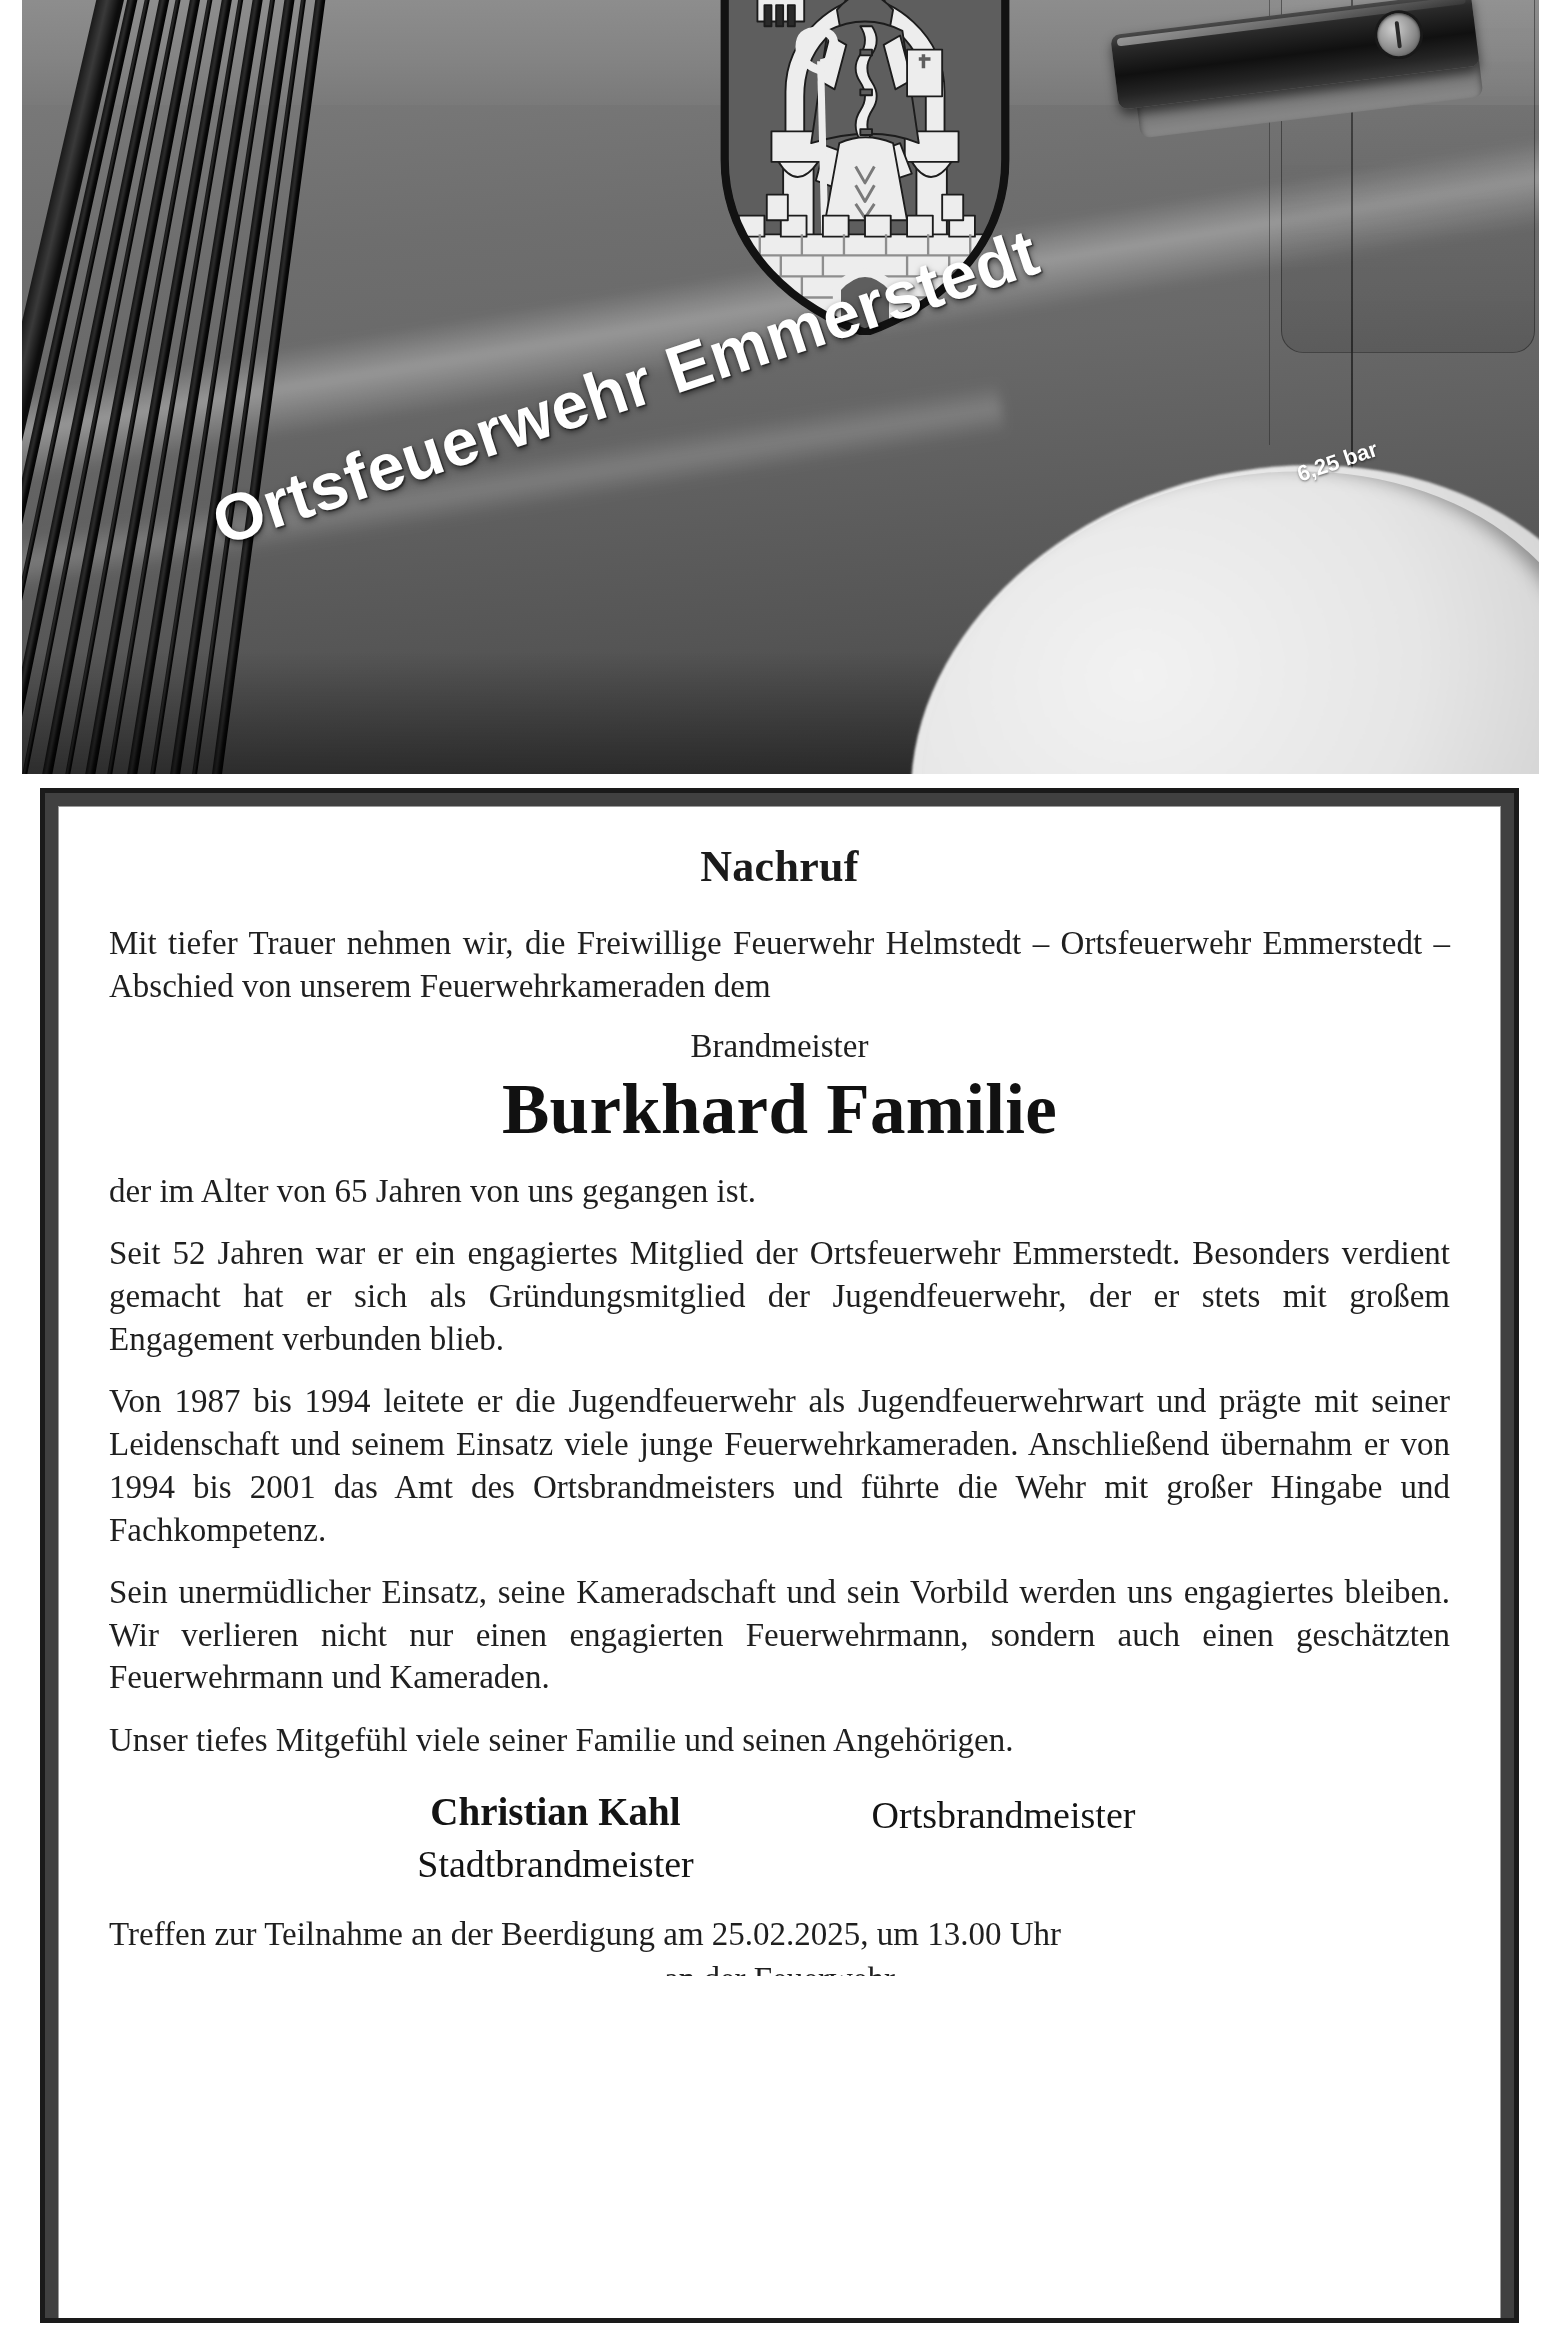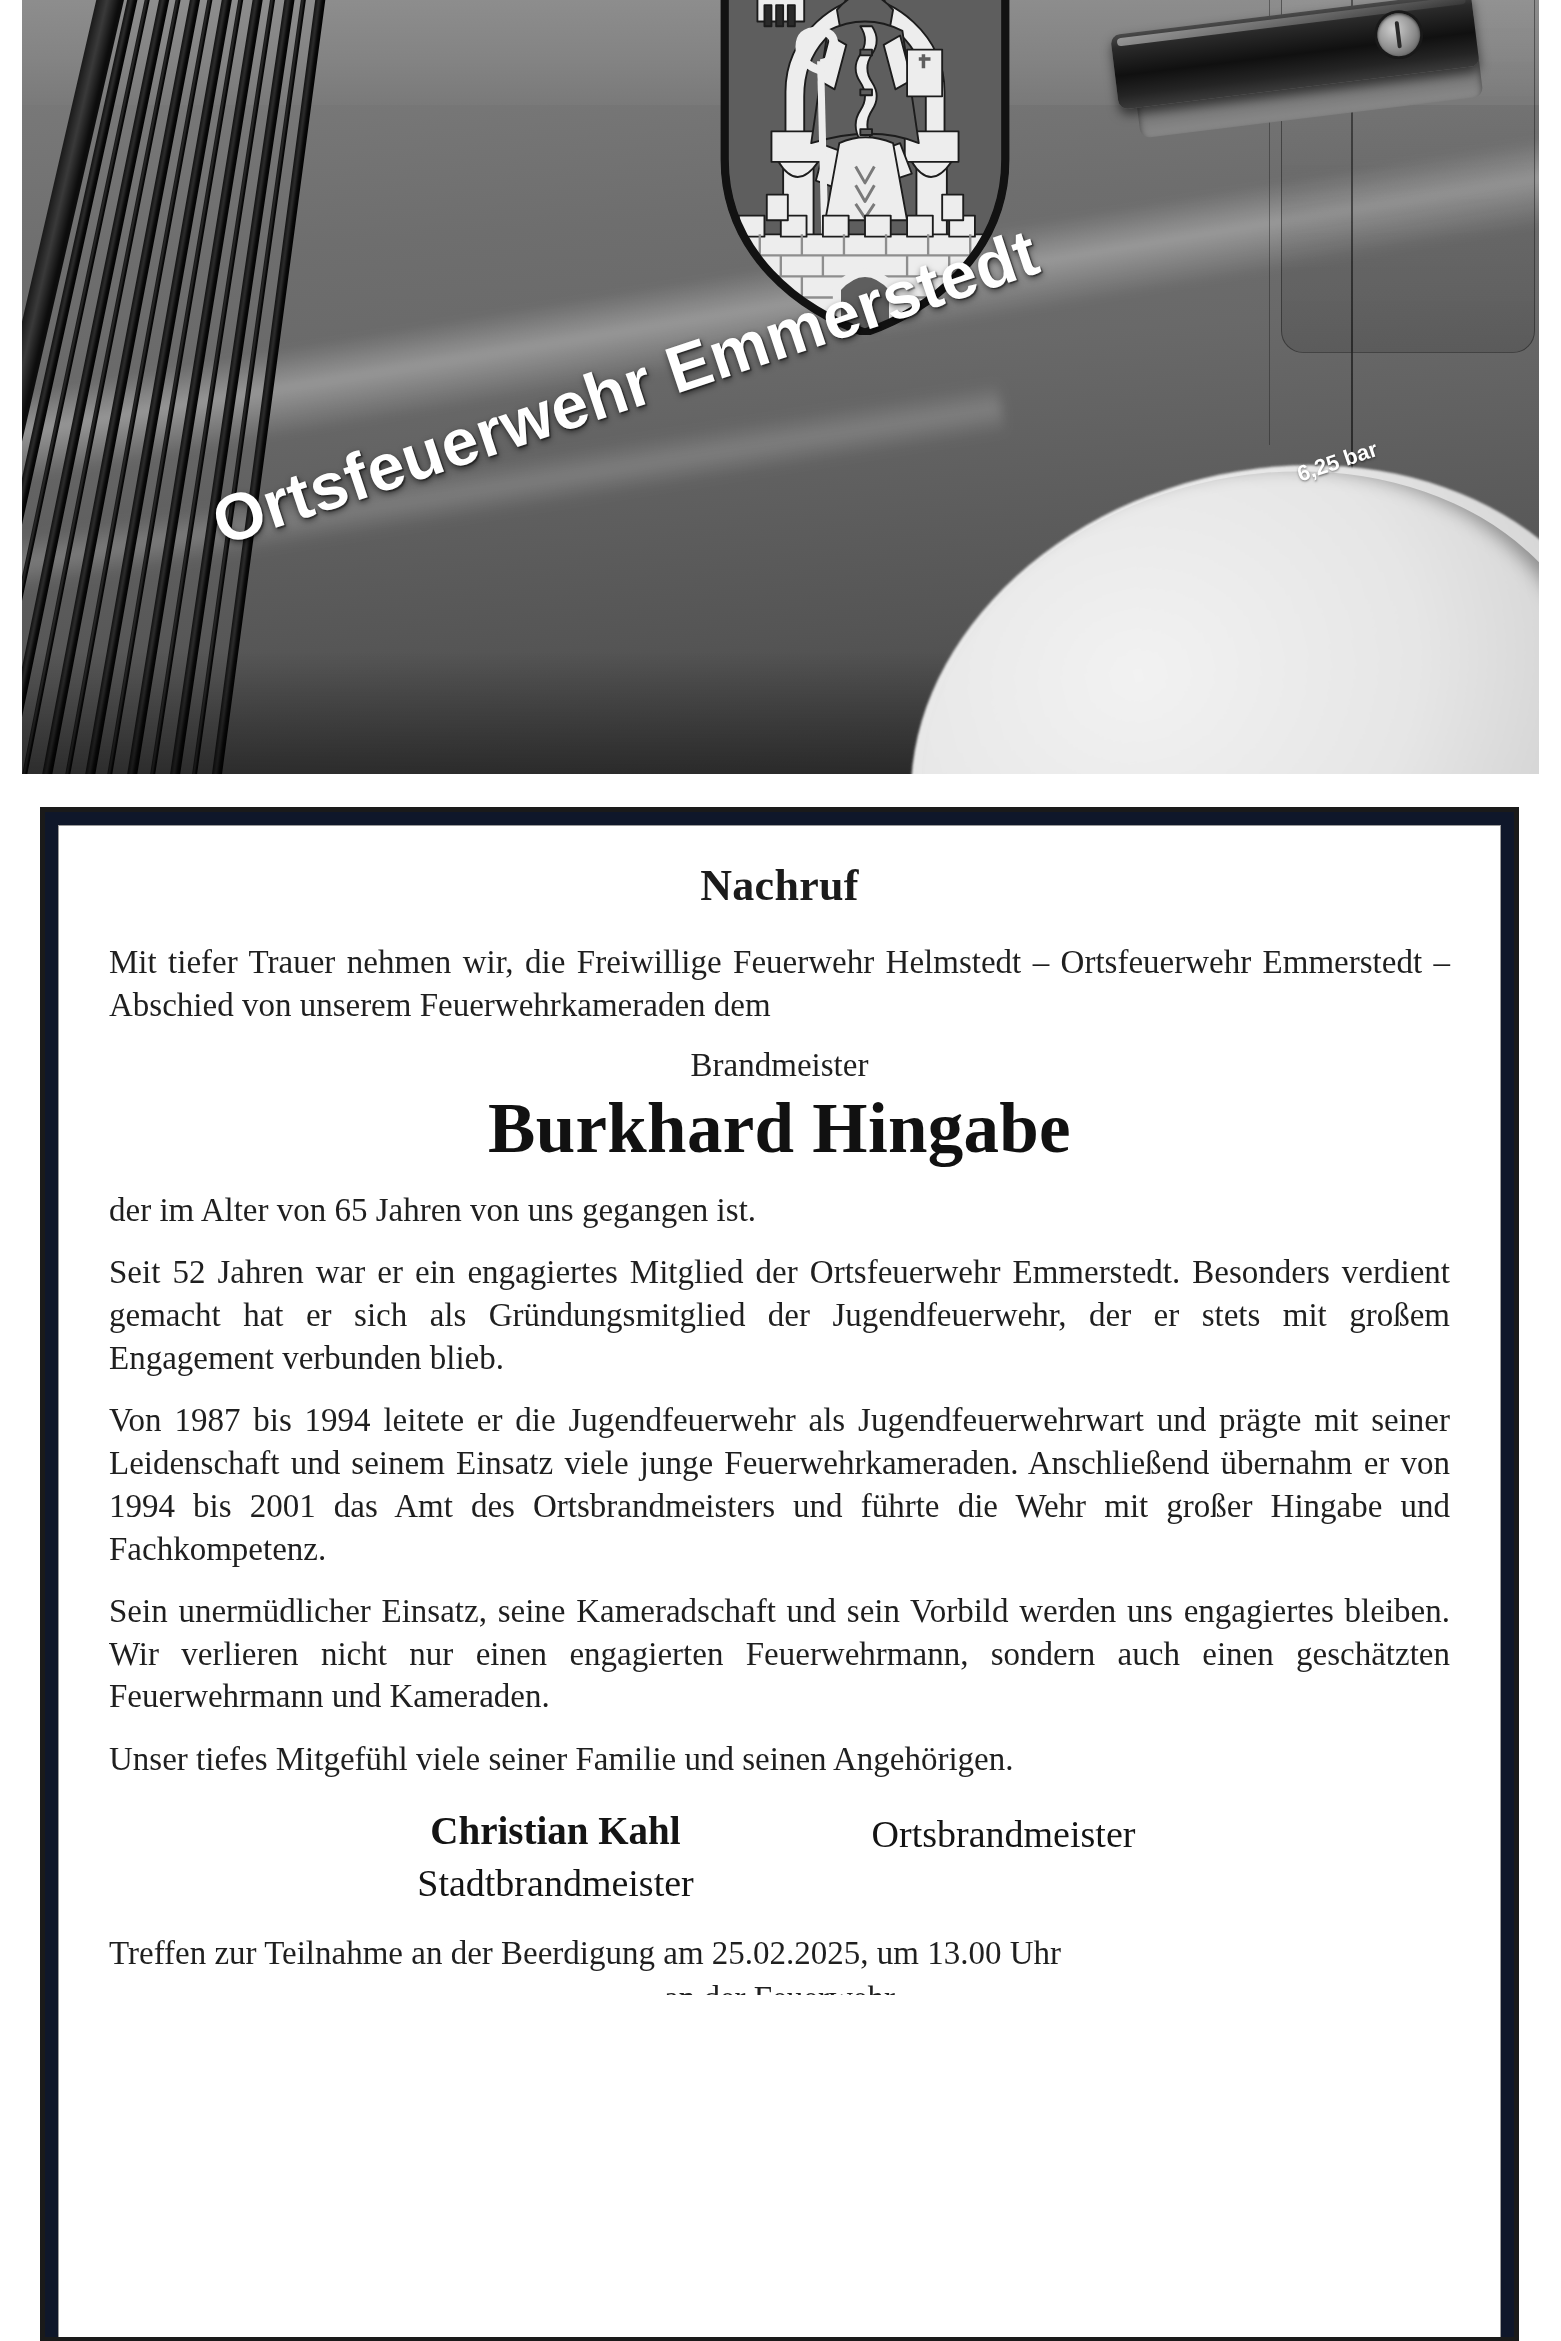--- a/index.html
+++ b/index.html
@@ -223,26 +223,26 @@
   .handle-lock::after {
     content:"";
     position:absolute; left:19.3px; top:8.2px; width:3.5px; height:27px;
     background:#2a2a2a; border-radius:1.8px;
   }
 
   
   #obituary {
     position: absolute;
     left: 40px;
-    top: 807px;
+    top: 788px;
     width: 1479px;
     height: 1535px;
     box-sizing: border-box;
     border: 5.3px solid #1a1a1a;
-    background: #0f172a;
+    background: #404040;
     overflow: hidden;
   }
   #obit-inner {
     position: absolute;
     left: 13px;
     top: 13px;
     right: 13px;
     bottom: 0;
     border: 0.6px solid #9a9a9a;
     border-bottom: none;
@@ -471,21 +471,21 @@
 </div>
 
 <div id="obituary">
   <div id="obit-inner">
 
     <h1 id="obit-title">Nachruf</h1>
 
     <p class="obit-par">Mit tiefer Trauer nehmen wir, die Freiwillige Feuerwehr Helmstedt – Ortsfeuerwehr Emmerstedt – Abschied von unserem Feuerwehrkameraden dem</p>
 
     <div class="rank">Brandmeister</div>
-    <div class="deceased-name">Burkhard Hingabe</div>
+    <div class="deceased-name">Burkhard Familie</div>
 
     <p class="obit-par no-justify">der im Alter von 65 Jahren von uns gegangen ist.</p>
 
     <p class="obit-par">Seit 52 Jahren war er ein engagiertes Mitglied der Ortsfeuerwehr Emmerstedt. Besonders verdient gemacht hat er sich als Gründungsmitglied der Jugendfeuerwehr, der er stets mit großem Engagement verbunden blieb.</p>
     <p class="obit-par">Von 1987 bis 1994 leitete er die Jugendfeuerwehr als Jugendfeuerwehrwart und prägte mit seiner Leidenschaft und seinem Einsatz viele junge Feuerwehrkameraden. Anschließend übernahm er von 1994 bis 2001 das Amt des Ortsbrandmeisters und führte die Wehr mit großer Hingabe und Fachkompetenz.</p>
     <p class="obit-par">Sein unermüdlicher Einsatz, seine Kameradschaft und sein Vorbild werden uns engagiertes bleiben. Wir verlieren nicht nur einen engagierten Feuerwehrmann, sondern auch einen geschätzten Feuerwehrmann und Kameraden.</p>
     <p class="obit-par no-justify">Unser tiefes Mitgefühl viele seiner Familie und seinen Angehörigen.</p>
 
     <div id="signatures">
       <div class="signature">

